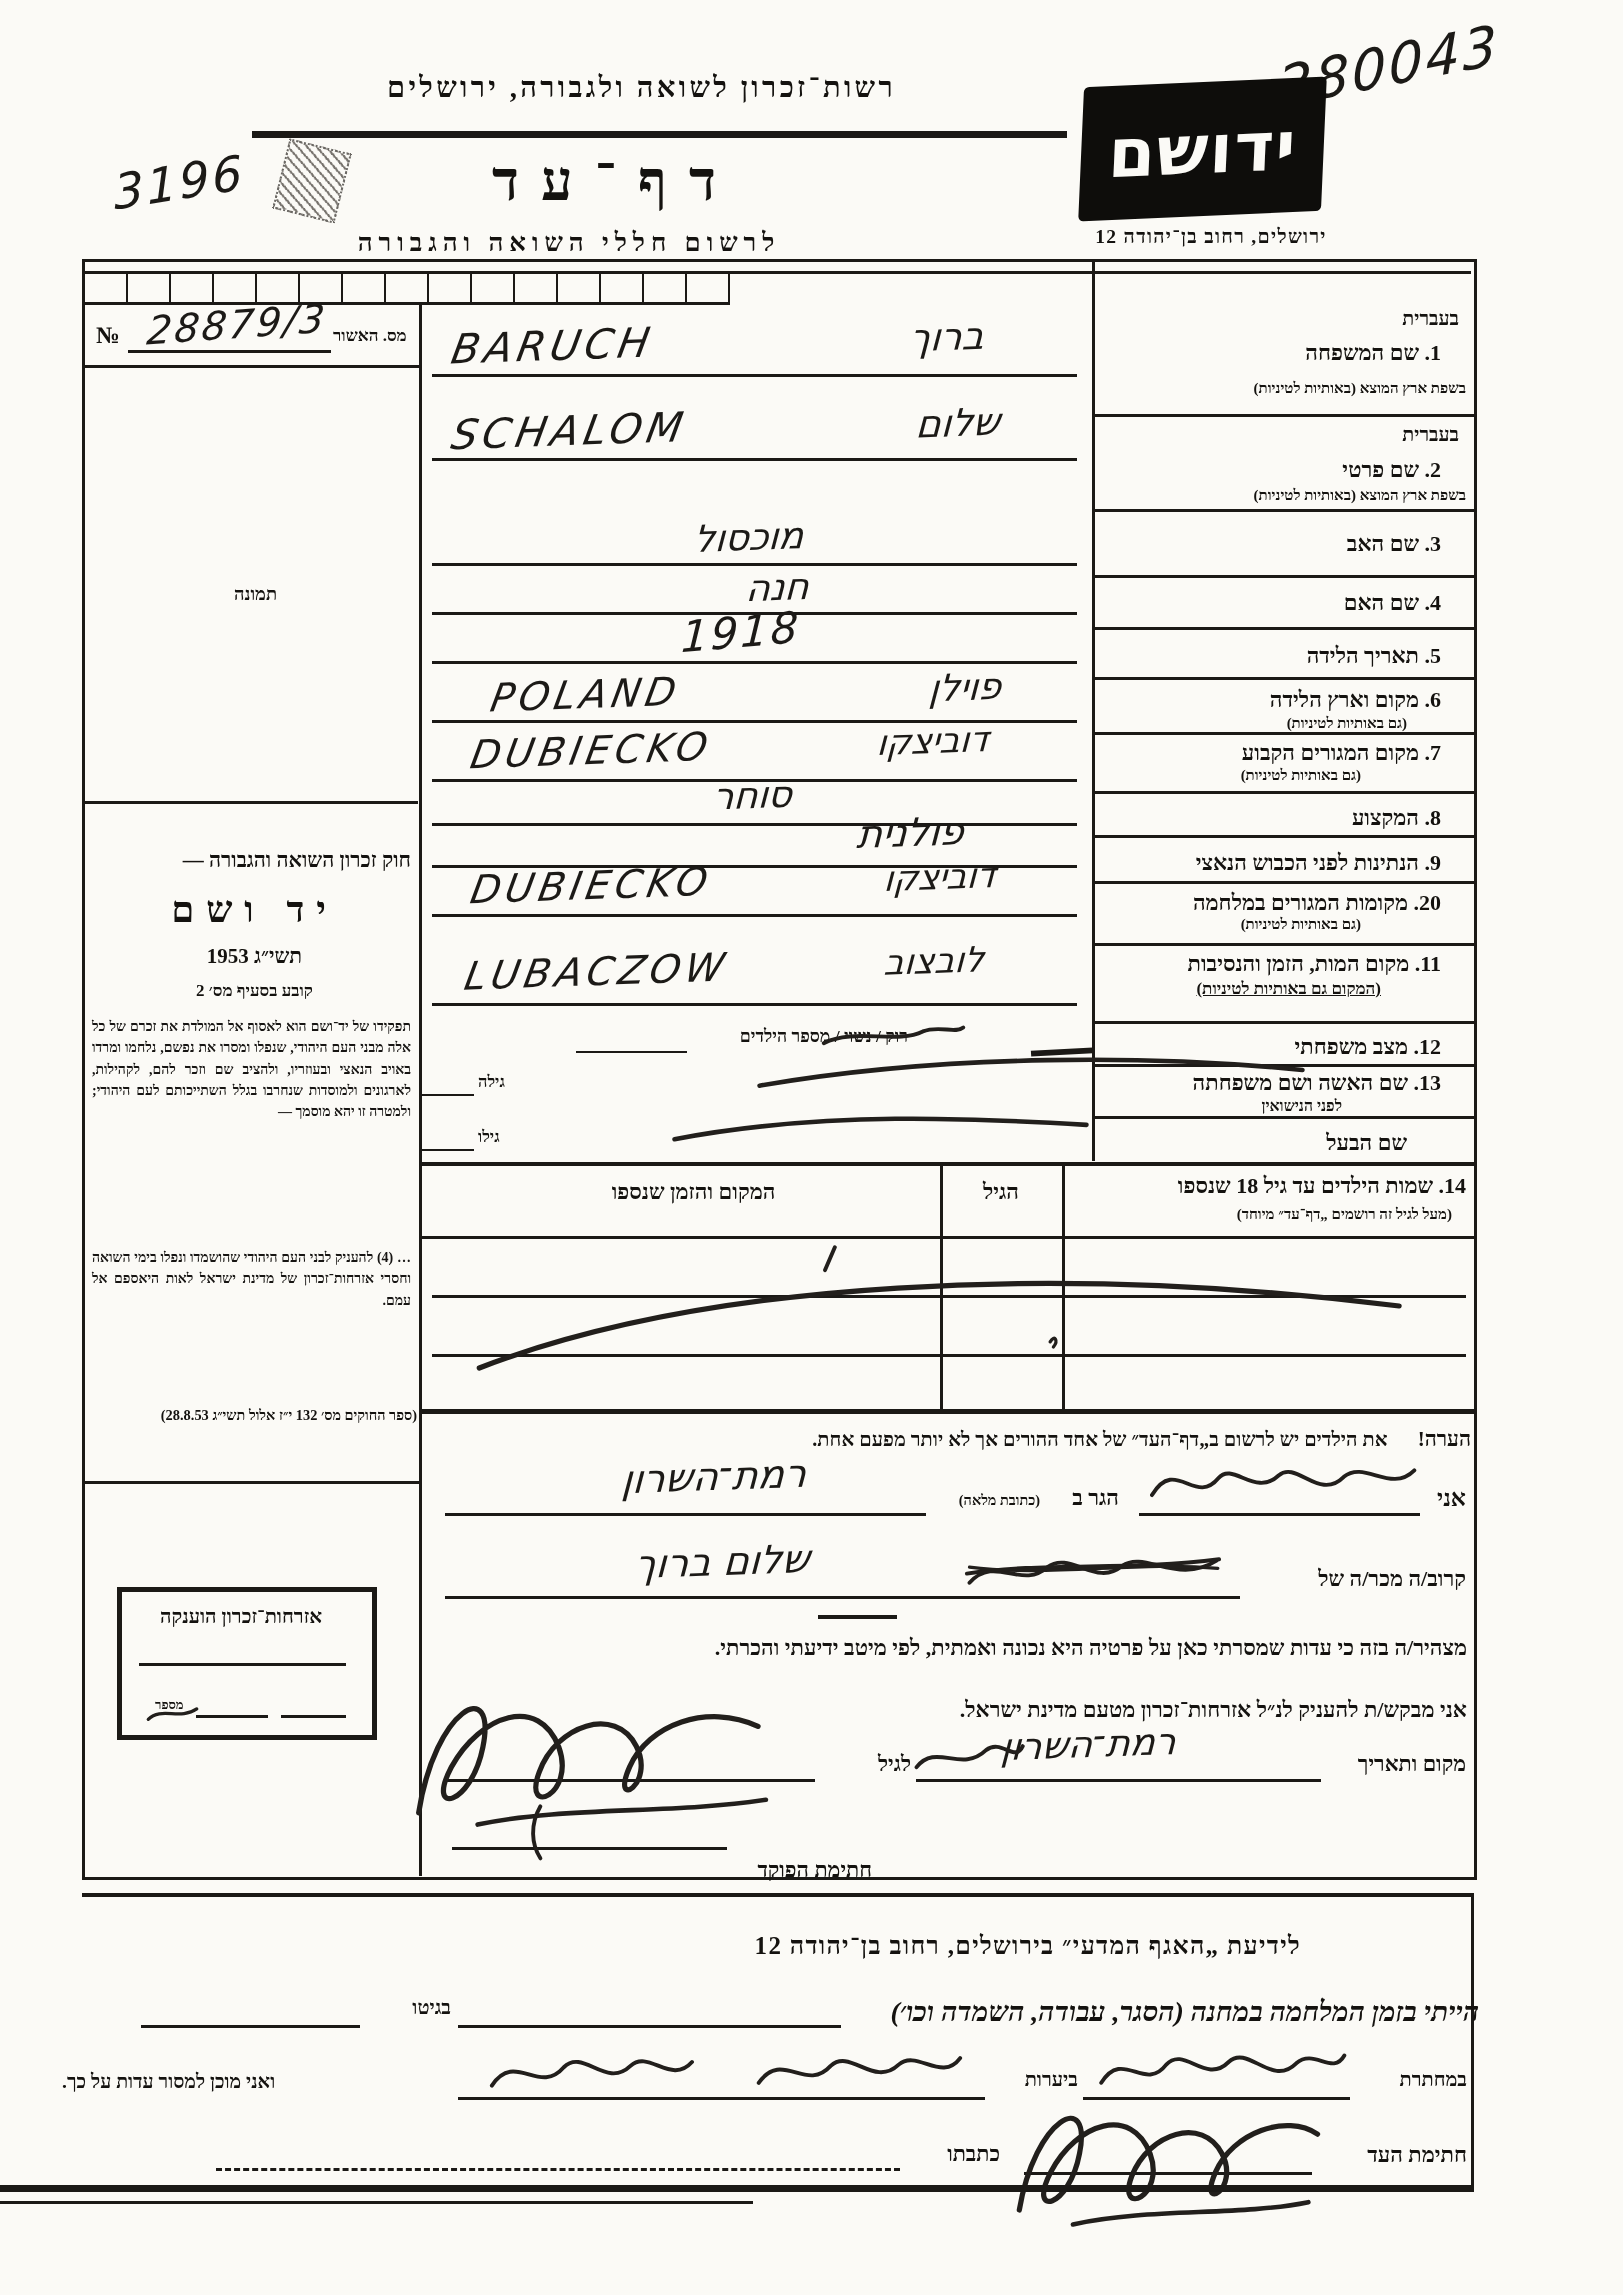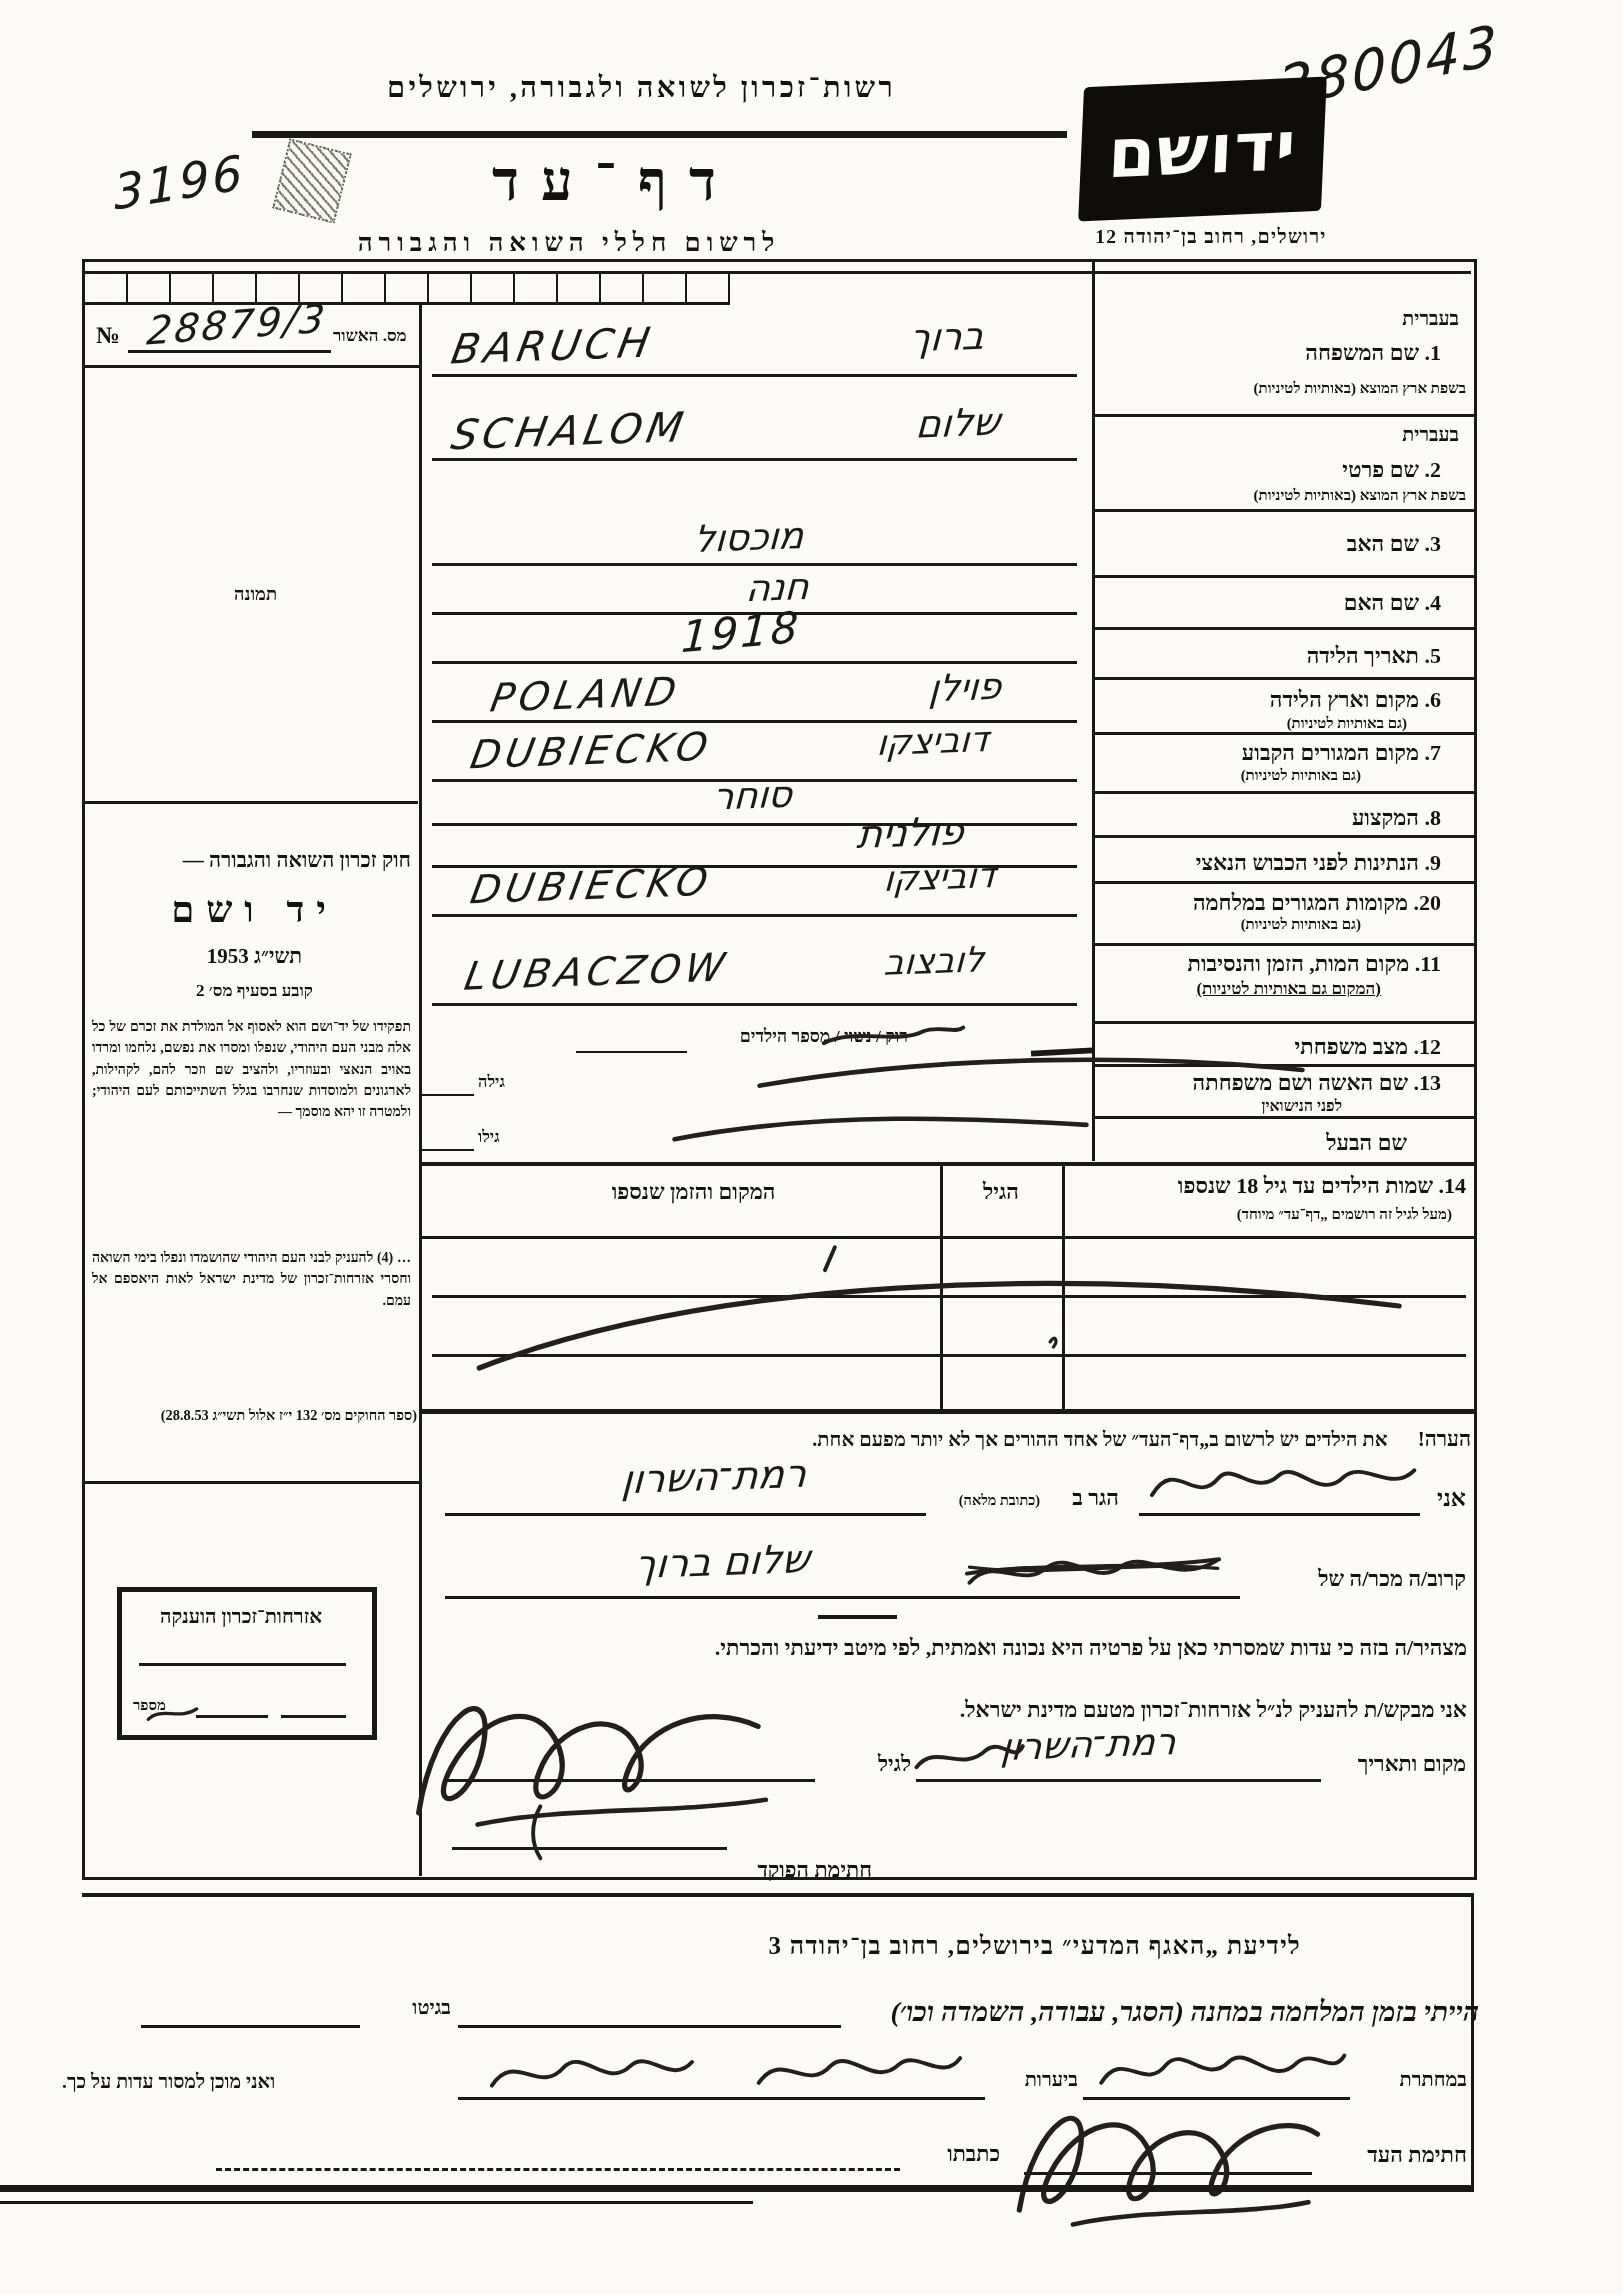--- a/index.html
+++ b/index.html
@@ -214,21 +214,21 @@
   <div class="abs lbl he ctr" style="left:98px;top:981px;width:313px;font-size:17px;">קובע בסעיף מס׳ 2</div>
 
   <div class="abs lawp" style="left:92px;top:1016px;width:319px;">תפקידו של יד־ושם הוא לאסוף אל המולדת את זכרם של כל אלה מבני העם היהודי, שנפלו ומסרו את נפשם, נלחמו ומרדו באויב הנאצי ובעוזריו, ולהציב שם וזכר להם, לקהילות, לארגונים ולמוסדות שנחרבו בגלל השתייכותם לעם היהודי; ולמטרה זו יהא מוסמך —</div>
   <div class="abs lawp" style="left:92px;top:1247px;width:319px;">… (4) להעניק לבני העם היהודי שהושמדו ונפלו בימי השואה וחסרי אזרחות־זכרון של מדינת ישראל לאות היאספם אל עמם.</div>
   <div class="abs lbl he" style="left:90px;top:1407px;width:327px;font-size:14.4px;text-align:right;">(ספר החוקים מס׳ 132 י״ז אלול תשי״ג 28.8.53)</div>
   <div class="hline" style="left:84px;top:1481px;width:335px;height:2.6px;"></div>
 
   <div class="czbox"></div>
   <div class="abs lbl he ctr" style="left:128px;top:1605px;width:226px;font-size:20px;">אזרחות־זכרון הוענקה</div>
   <div class="hline" style="left:139px;top:1663px;width:207px;height:2.6px;"></div>
-  <div class="abs lbl he" style="left:133px;top:1697px;font-size:15px;">מספר</div>
+  <div class="abs lbl he" style="left:155px;top:1697px;font-size:13px;">מספר</div>
   <div class="hline" style="left:196px;top:1715px;width:72px;height:2.6px;"></div>
   <div class="hline" style="left:281px;top:1715px;width:65px;height:2.6px;"></div>
   <svg style="left:143px;top:1701px;" width="59" height="23.6" viewBox="0 0 90 36">
     <path class="ink" stroke-width="5" d="M8,28 C28,8 56,30 82,12"></path>
   </svg>
 
   <div class="abs lbl he" style="right:157px;top:1485px;font-size:23.6px;">אני</div>
   <div class="hline" style="left:1139px;top:1513px;width:281px;"></div>
   <svg style="left:1145px;top:1452px;" width="275" height="62" viewBox="0 0 420 95">
     <path class="ink" stroke-width="6" d="M10,66 C46,6 76,84 112,40 C134,14 168,70 204,36 C232,12 266,76 304,38 C336,12 376,64 412,28"></path>
@@ -265,21 +265,21 @@
     <path class="ink" stroke-width="7" d="M120,268 C250,240 420,252 560,230"></path>
   </svg>
 
   <div class="abs lbl he" style="right:751px;top:1818px;font-size:21.6px;margin-top:40px;">חתימת הפוקד</div>
   <div class="hline" style="left:452px;top:1847px;width:275px;"></div>
   <svg style="left:517px;top:1801px;" width="39" height="62" viewBox="0 0 60 95">
     <path class="ink" stroke-width="6" d="M36,8 C20,36 22,66 36,88"></path>
   </svg>
 
   <div class="vline" style="left:1471px;top:1893px;height:296px;width:3.3px;"></div>
-  <div class="abs lbl he" style="right:322px;top:1932px;font-size:25px;letter-spacing:1.3px;">לידיעת „האגף המדעי״ בירושלים, רחוב בן־יהודה 3</div>
+  <div class="abs lbl he" style="right:322px;top:1932px;font-size:25px;letter-spacing:1.3px;">לידיעת „האגף המדעי״ בירושלים, רחוב בן־יהודה 12</div>
 
   <div class="abs lbl he" style="right:144px;top:1996px;font-size:28px;font-style:italic;">הייתי בזמן המלחמה במחנה (הסגר, עבודה, השמדה וכו׳)</div>
   <div class="hline" style="left:458px;top:2025px;width:383px;"></div>
   <div class="abs lbl he" style="right:1172px;top:1996px;font-size:20px;">בגיטו</div>
   <div class="hline" style="left:141px;top:2025px;width:219px;"></div>
 
   <div class="abs lbl he" style="right:156px;top:2068px;font-size:20px;">במחתרת</div>
   <div class="hline" style="left:1083px;top:2097px;width:267px;"></div>
   <svg style="left:1094px;top:2036px;" width="255" height="65" viewBox="0 0 390 100">
     <path class="ink" stroke-width="6" d="M10,72 C44,18 76,88 110,44 C138,14 170,76 206,40 C236,12 272,80 310,42 C338,18 366,62 384,30"></path>

